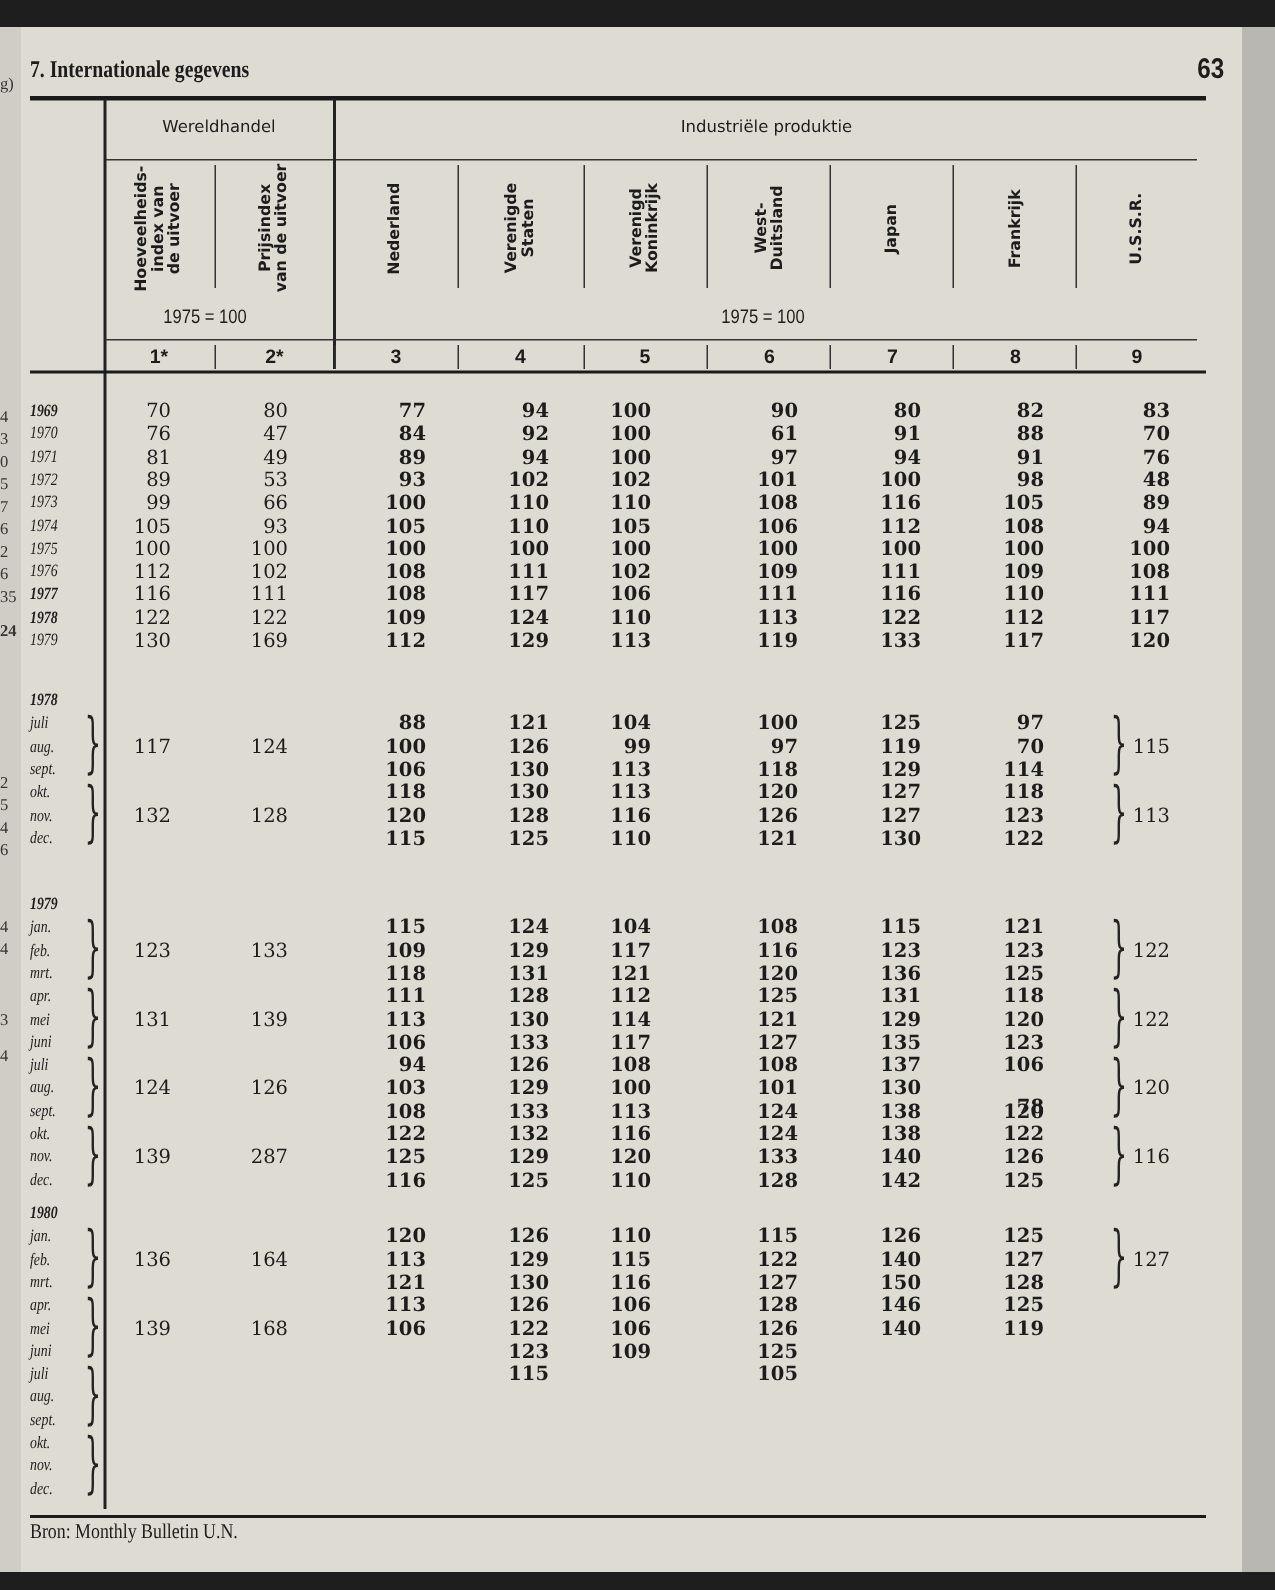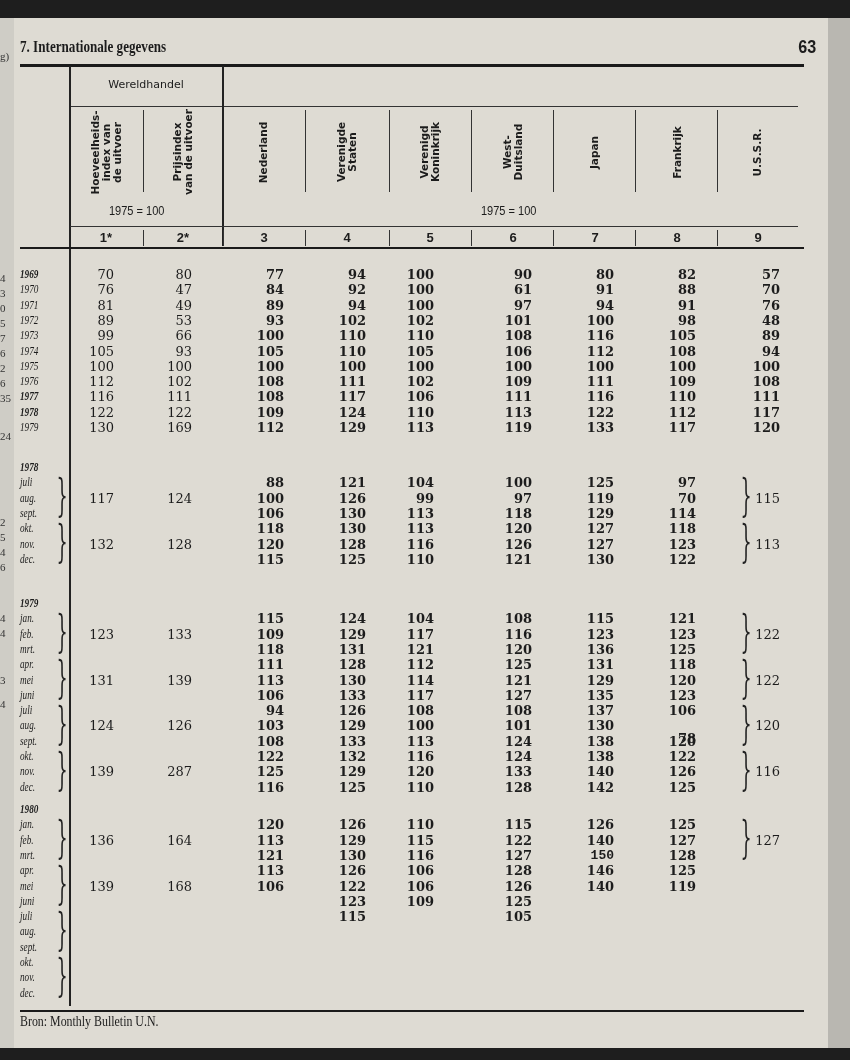--- a/index.html
+++ b/index.html
@@ -53,36 +53,37 @@
     <div class="frag" style="top:32px;">g)</div>
     <div class="frag" style="top:254px;">4</div>
     <div class="frag" style="top:269px;">3</div>
     <div class="frag" style="top:284px;">0</div>
     <div class="frag" style="top:299px;">5</div>
     <div class="frag" style="top:314px;">7</div>
     <div class="frag" style="top:329px;">6</div>
     <div class="frag" style="top:344px;">2</div>
     <div class="frag" style="top:359px;">6</div>
     <div class="frag" style="top:374px;">35</div>
-    <div class="frag" style="top:412px;">24</div>
+    <div class="frag" style="top:397px;font-weight:bold;">24</div>
     <div class="frag" style="top:498px;">2</div>
     <div class="frag" style="top:513px;">5</div>
     <div class="frag" style="top:528px;">4</div>
     <div class="frag" style="top:543px;">6</div>
     <div class="frag" style="top:594px;">4</div>
     <div class="frag" style="top:609px;">4</div>
     <div class="frag" style="top:656px;">3</div>
     <div class="frag" style="top:680px;">4</div>
   </div>
 <div class="page" id="page">
   <div class="hdr-title">7. Internationale gegevens</div>
   <div class="hdr-page">63</div>
   <div class="rule-thick" style="top:46px"></div>
 
   <div class="grp" style="left:56px; top:60px; width:152px;">Wereldhandel</div>
+  <div class="grp" style="left:210px; top:60px; width:574px;">Industriële produktie</div>
   <div class="rule-thin" style="left:56px; top:88px; width:728px;"></div>
 
   <div class="vline bold" style="left:55px; top:48px; height:940px;"></div>
   <div class="vline bold" style="left:208px; top:48px; height:180px;"></div>
   <div id="vlines">
       <div class="vline" style="left:129px; top:92px; height:82px;"></div>
       <div class="vline" style="left:129px; top:212px; height:16px;"></div>
       <div class="vline" style="left:291px; top:92px; height:82px;"></div>
       <div class="vline" style="left:291px; top:212px; height:16px;"></div>
       <div class="vline" style="left:375px; top:92px; height:82px;"></div>
@@ -150,21 +151,21 @@
   <div id="body">
       <div class="label bold" style="top:249px;">1969</div>
       <div class="val" style="left:60px; top:249px;">70</div>
       <div class="val" style="left:138px; top:249px;">80</div>
       <div class="val b" style="left:230px; top:249px;">77</div>
       <div class="val b" style="left:312px; top:249px;">94</div>
       <div class="val b" style="left:380px; top:249px;">100</div>
       <div class="val b" style="left:478px; top:249px;">90</div>
       <div class="val b" style="left:560px; top:249px;">80</div>
       <div class="val b" style="left:642px; top:249px;">82</div>
-      <div class="val b" style="left:726px; top:249px;">57</div>
+      <div class="val b" style="left:726px; top:249px;">83</div>
       <div class="label" style="top:264.3px;">1970</div>
       <div class="val" style="left:60px; top:264.3px;">76</div>
       <div class="val" style="left:138px; top:264.3px;">47</div>
       <div class="val b" style="left:230px; top:264.3px;">84</div>
       <div class="val b" style="left:312px; top:264.3px;">92</div>
       <div class="val b" style="left:380px; top:264.3px;">100</div>
       <div class="val b" style="left:478px; top:264.3px;">61</div>
       <div class="val b" style="left:560px; top:264.3px;">91</div>
       <div class="val b" style="left:642px; top:264.3px;">88</div>
       <div class="val b" style="left:726px; top:264.3px;">70</div>
@@ -457,21 +458,21 @@
       <div class="val b" style="left:380px; top:875.8px;">109</div>
       <div class="val b" style="left:478px; top:799.3px;">115</div>
       <div class="val b" style="left:478px; top:814.5999999999999px;">122</div>
       <div class="val b" style="left:478px; top:829.9px;">127</div>
       <div class="val b" style="left:478px; top:845.1999999999999px;">128</div>
       <div class="val b" style="left:478px; top:860.5px;">126</div>
       <div class="val b" style="left:478px; top:875.8px;">125</div>
       <div class="val b" style="left:478px; top:891.0999999999999px;">105</div>
       <div class="val b" style="left:560px; top:799.3px;">126</div>
       <div class="val b" style="left:560px; top:814.5999999999999px;">140</div>
-      <div class="val b" style="left:560px; top:829.9px;font-family:Liberation Mono, monospace;">150</div>
+      <div class="val b" style="left:560px; top:829.9px;">150</div>
       <div class="val b" style="left:560px; top:845.1999999999999px;">146</div>
       <div class="val b" style="left:560px; top:860.5px;">140</div>
       <div class="val b" style="left:642px; top:799.3px;">125</div>
       <div class="val b" style="left:642px; top:814.5999999999999px;">127</div>
       <div class="val b" style="left:642px; top:829.9px;">128</div>
       <div class="val b" style="left:642px; top:845.1999999999999px;">125</div>
       <div class="val b" style="left:642px; top:860.5px;">119</div>
       <div class="brace" style="left:718px; top:798.3px;">}</div>
       <div class="val" style="left:726px; top:814.5999999999999px;">127</div>
     </div>

